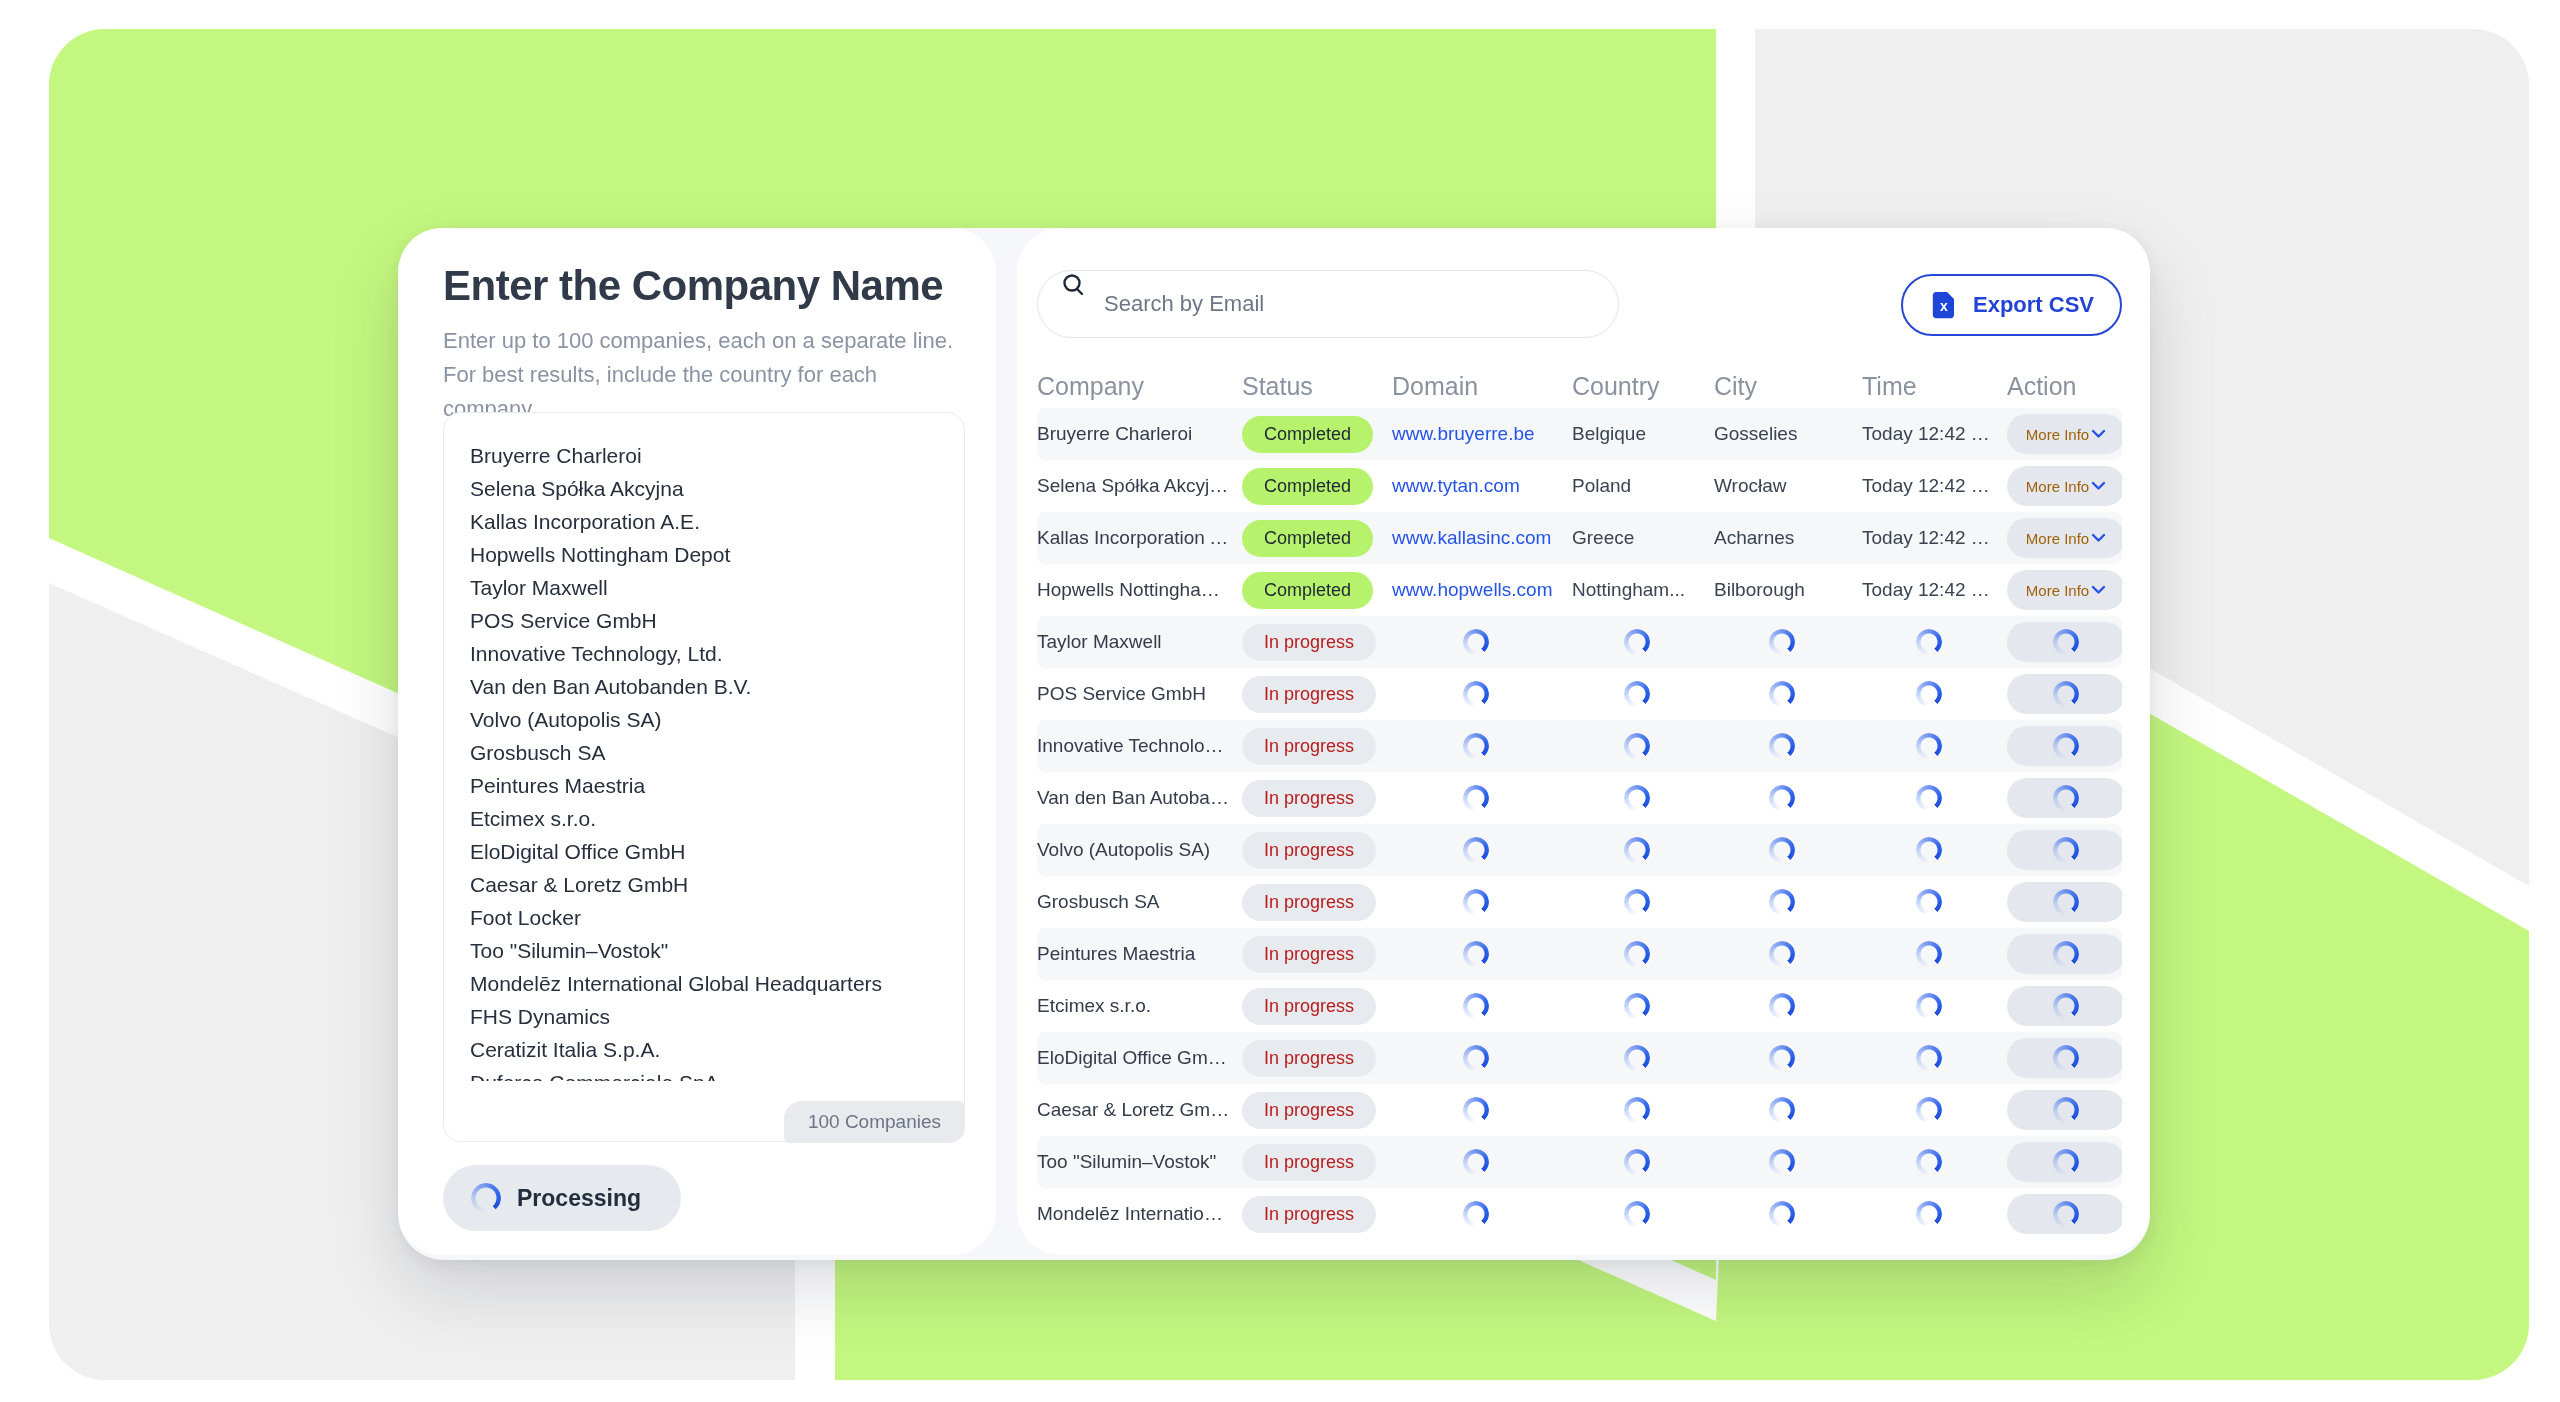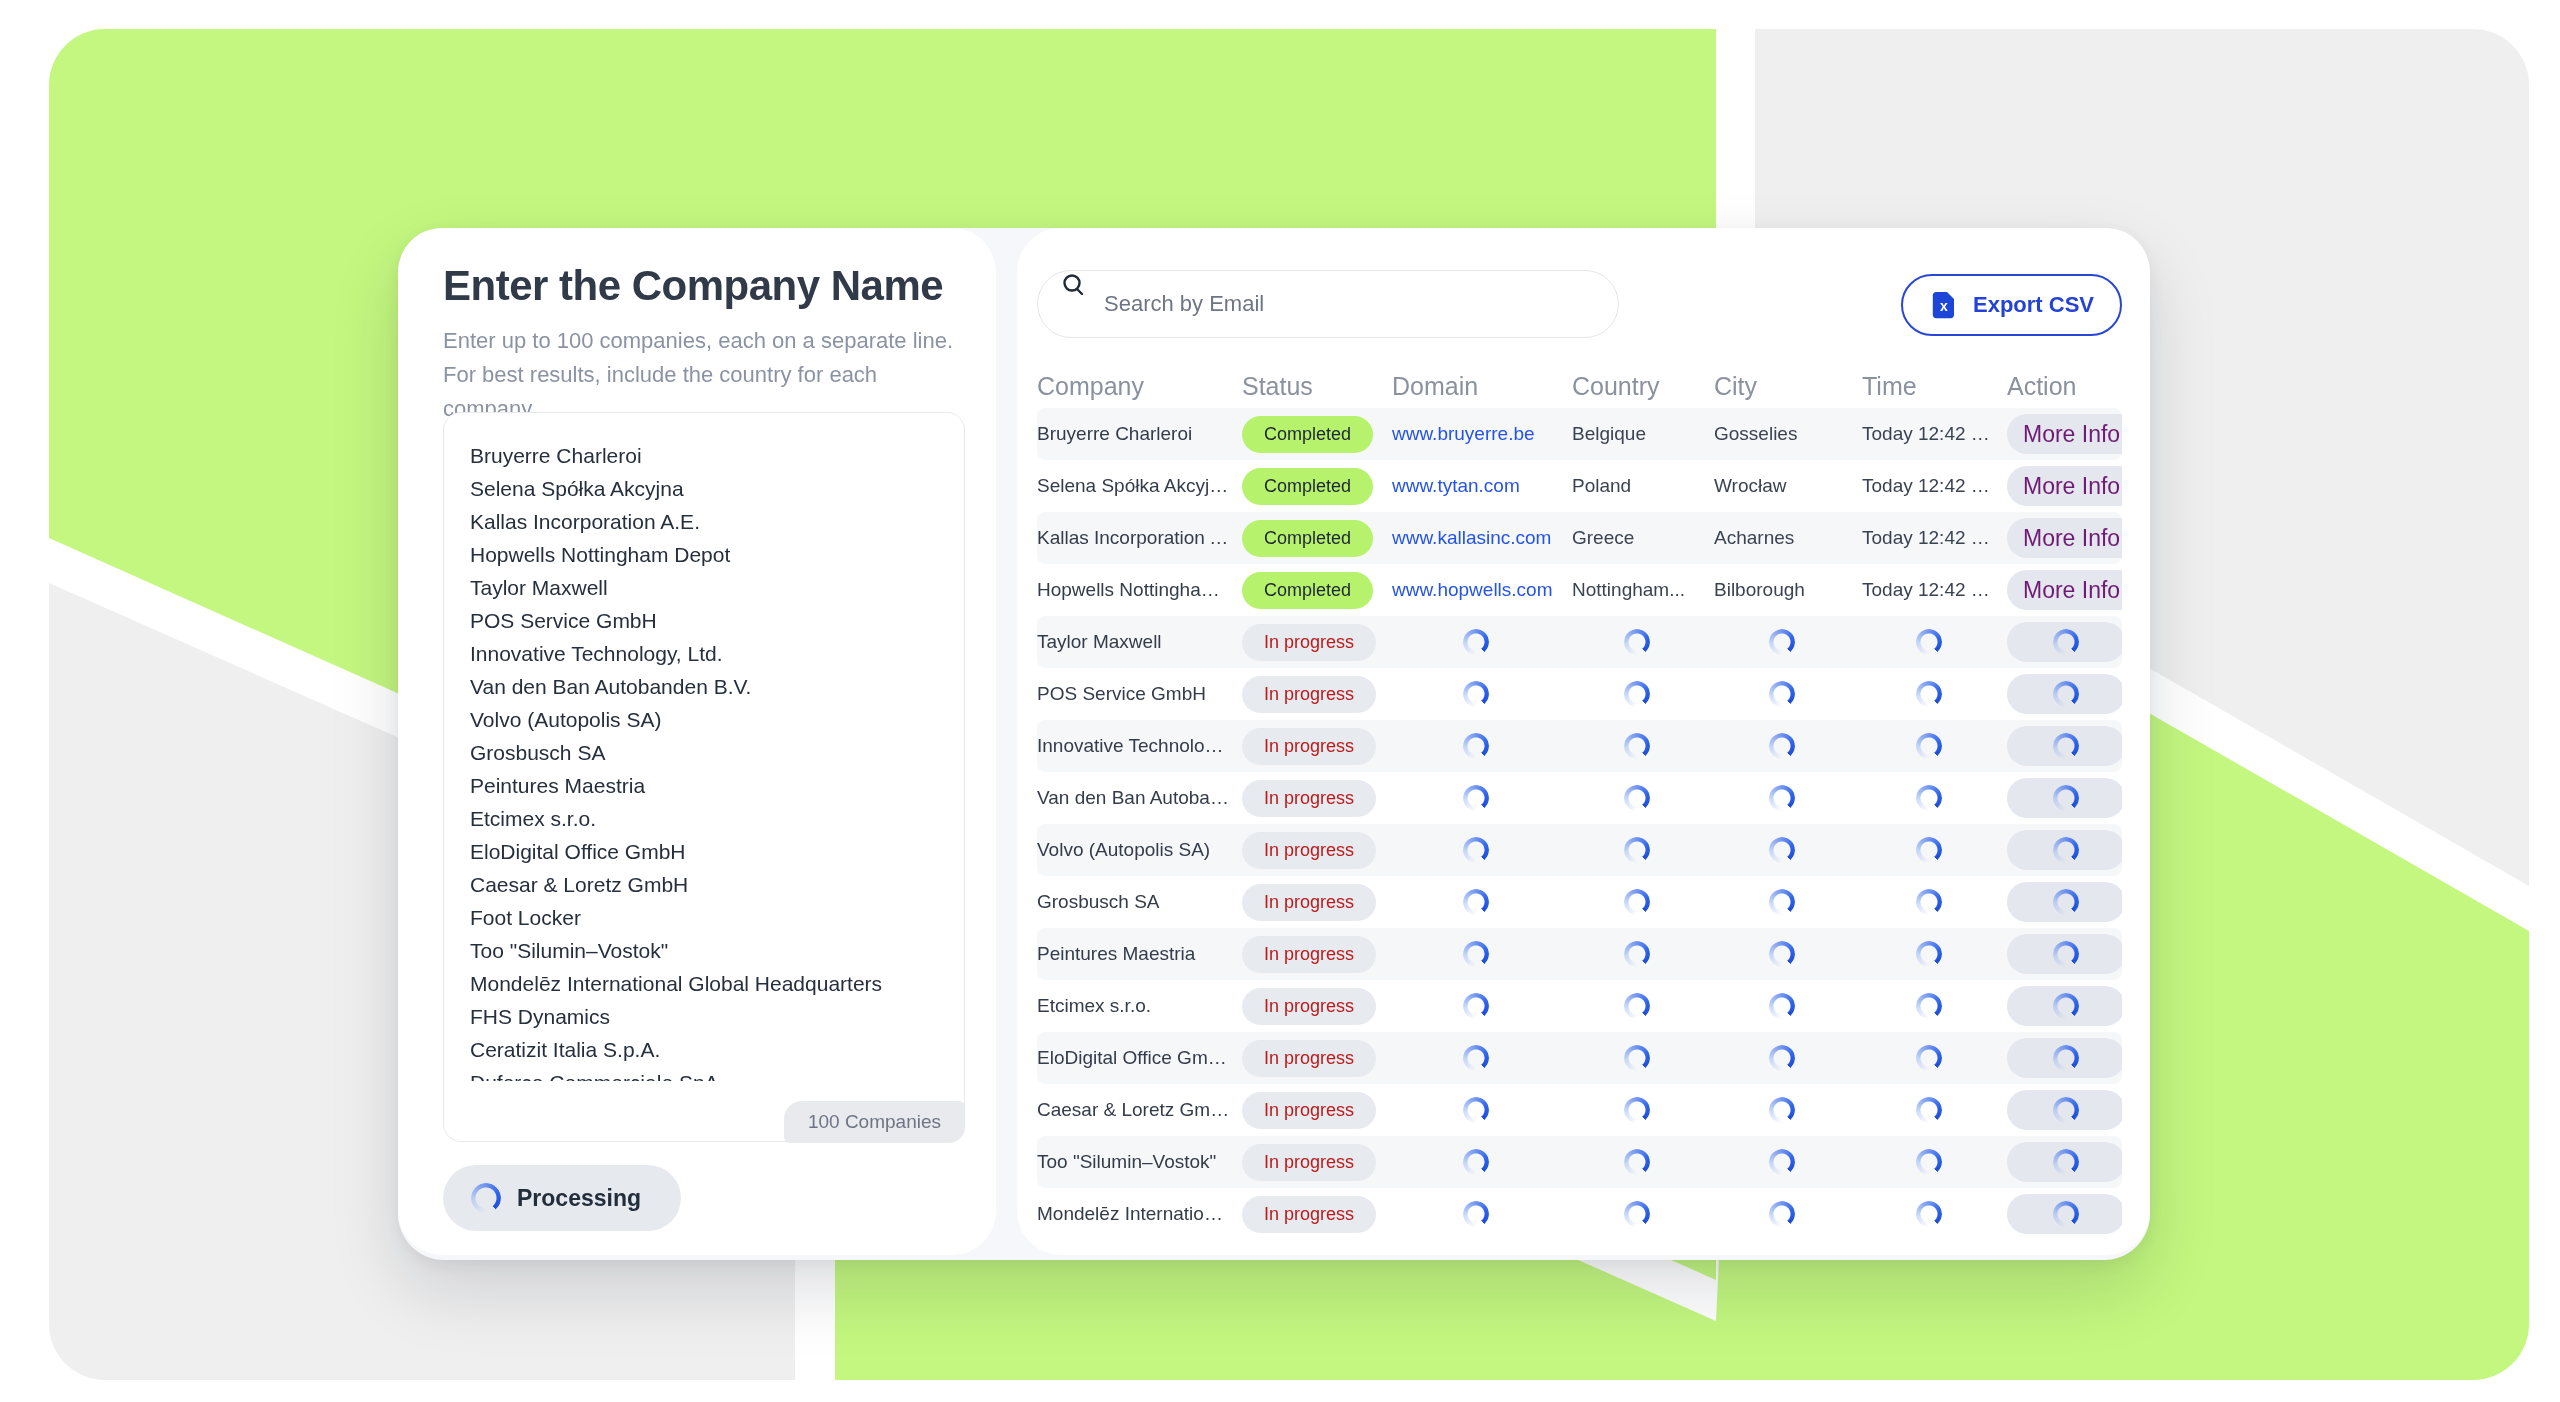--- a/index.html
+++ b/index.html
@@ -85,21 +85,21 @@
   .cell-center { display:flex; justify-content:center; align-items:center; padding-right:12px; }
   .company-cell { color:#333c4a; }
   .status-pill { display:inline-flex; align-items:center; justify-content:center;
                  height:37px; padding:0 22px; border-radius:19px; font-size:18px; }
   .status-pill.ok   { background:#b7f26c; color:#1d2633; font-weight:500; }
   .status-pill.prog { background:#e7eaef; color:#b91c1c; }
   .domain-link { color:#2453e8; text-decoration:none; }
   .action-pill { display:inline-flex; align-items:center; justify-content:center;
                  gap:2px; height:40px; min-width:118px; padding:0 16px;
                  background:#e4e7ed; border:none; border-radius:20px;
-                 font-family:inherit; font-size:23px; color:#701a75; cursor:pointer; }
+                 font-family:inherit; font-size:15px; color:#a16207; cursor:pointer; }
   .action-pill .spin { width:26px; height:26px; }
 </style>
 </head>
 <body>
 
 <div class="bg bg-green-tl"></div>
 <div class="bg bg-gray-bl"></div>
 <div class="bg bg-gray-tr"></div>
 <div class="bg bg-green-br"></div>
 

